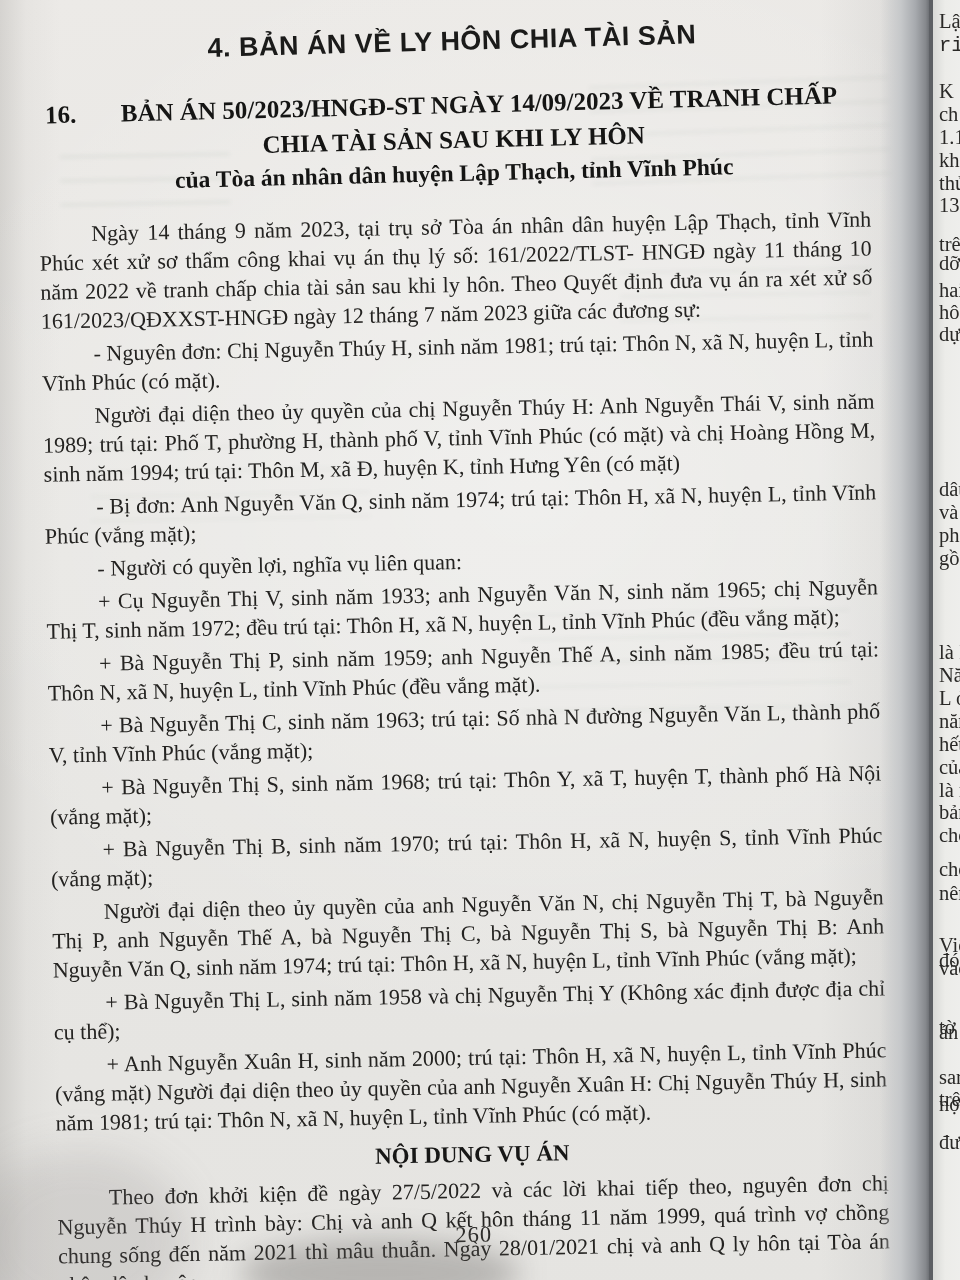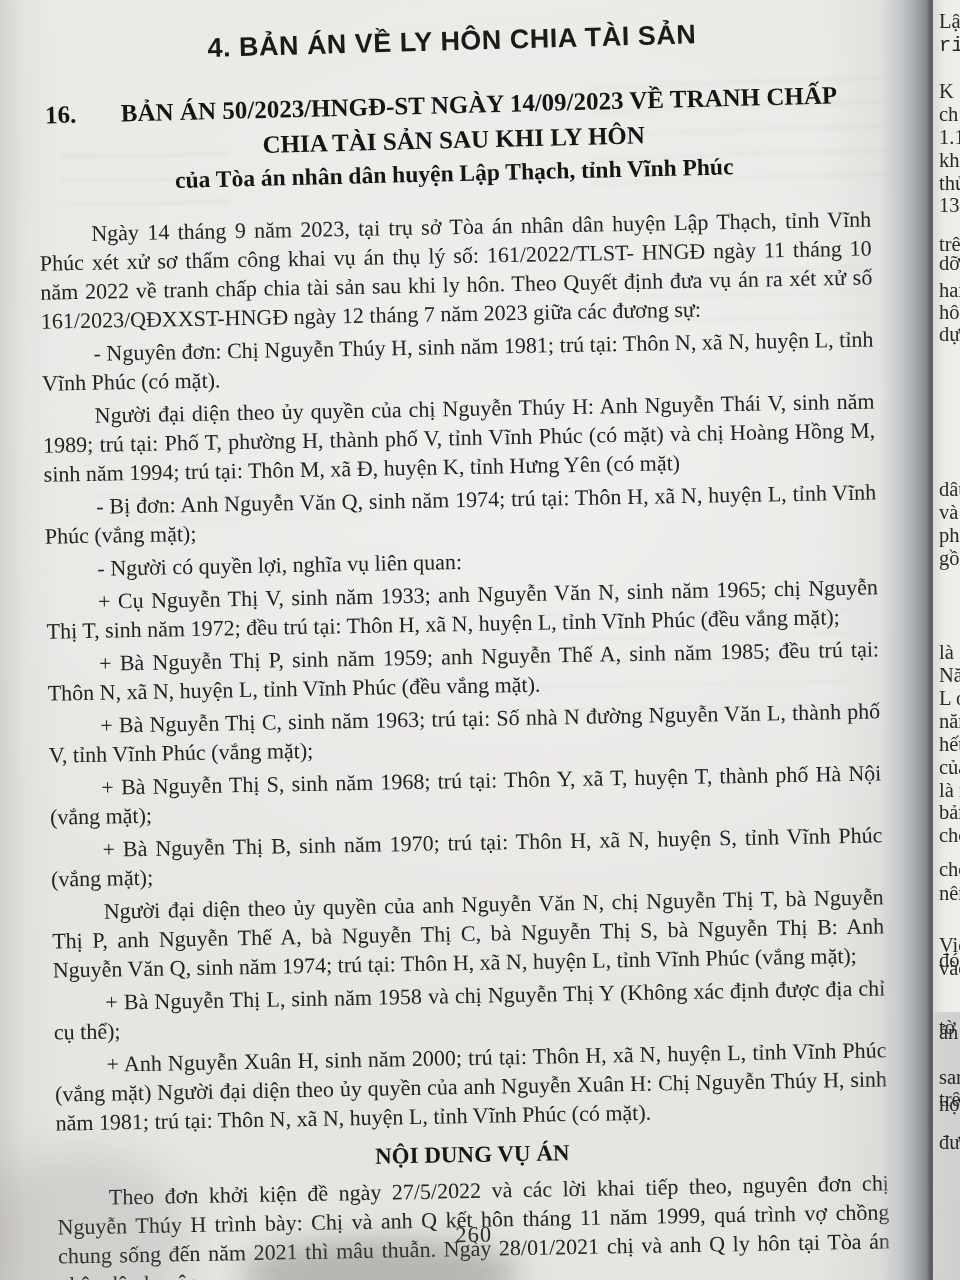--- a/index.html
+++ b/index.html
@@ -36,21 +36,21 @@
     text-indent:52px;color:#242321;}
   .sect{font-weight:bold;font-size:23px;line-height:34px;text-align:center;color:#171716;
     margin:8px 0 4px 0;}
   .pagenum{position:absolute;left:0;width:100%;top:1206px;text-align:center;
     font-size:22.5px;color:#2c2b29;letter-spacing:1px;}
   
   .gutter{position:absolute;left:880px;top:0;width:52px;height:1280px;
     background:linear-gradient(to right, rgba(170,172,174,0) 0%, #c6c8ca 40%,
       #a7aaae 68%, #85888c 88%, #64676b 97%, #54575b 100%);}
   .gutter-line{position:absolute;left:929px;top:0;width:4px;height:1280px;background:#5d6064;}
-  .adjacent{position:absolute;left:933px;top:0;width:27px;height:1012px;
+  .adjacent{position:absolute;left:933px;top:0;width:27px;height:1280px;
     background:linear-gradient(to right,#d9dad7 0%,#ecece9 45%,#eeeeec 100%);}
   .edge-frag{position:absolute;left:6px;font-size:20.5px;color:#2a2927;white-space:nowrap;}
   
   .bshadow{position:absolute;left:240px;top:1238px;width:280px;height:70px;border-radius:50%;
     background:rgba(96,95,92,0.35);filter:blur(14px);}
   .bshadow2{position:absolute;left:-30px;top:1150px;width:220px;height:180px;border-radius:50%;
     background:rgba(120,119,116,0.18);filter:blur(20px);}
 </style>
 </head>
 <body>

